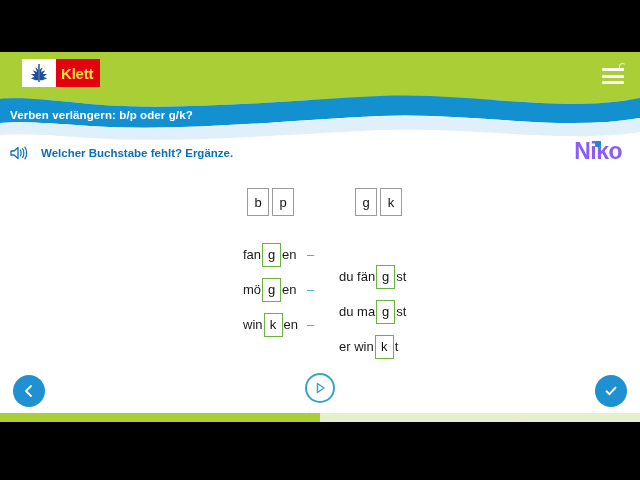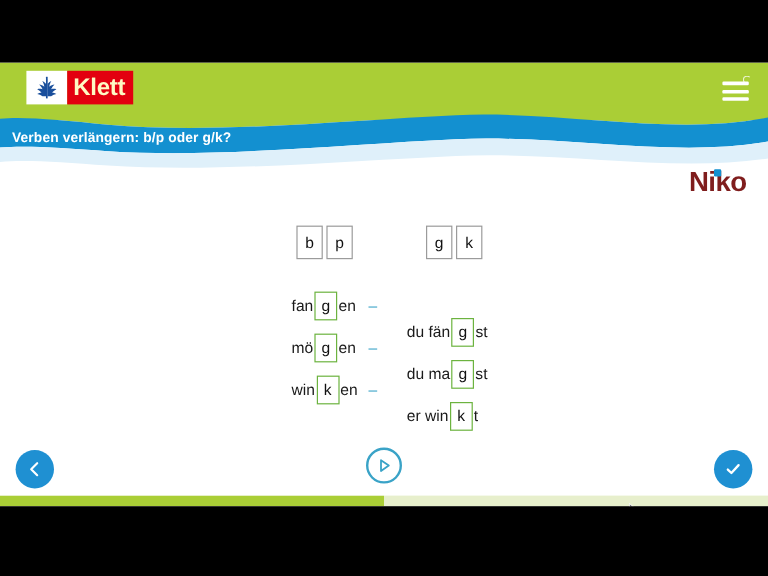--- a/index.html
+++ b/index.html
@@ -68,23 +68,23 @@
     width: 34px;
     display: flex;
     align-items: center;
     justify-content: center;
   }
   #klett-word {
     background: #e3000f;
     padding: 0 7px 0 5px;
     display: flex;
     align-items: center;
-    color: #fef9c3;
+    color: #fde047;
     font-weight: bold;
-    font-size: 20px;
+    font-size: 15px;
     letter-spacing: -0.2px;
   }
 
   #hamburger {
     position: absolute;
     right: 16px;
     top: 16px;
     width: 22px;
     height: 16px;
     display: flex;
@@ -153,21 +153,21 @@
     font-weight: bold;
     white-space: nowrap;
   }
 
   #niko-logo {
     position: absolute;
     right: 18px;
     top: 86px;
     font-size: 23px;
     font-weight: bold;
-    color: #7f1d1d;
+    color: #8b5cf6;
     letter-spacing: -0.5px;
     z-index: 6;
   }
   #niko-logo .dot {
     position: absolute;
     left: 21px;
     top: 3px;
     width: 6px;
     height: 6px;
     background: #1390d0;
@@ -349,20 +349,31 @@
         <path d="M0,0 L640,0 L640,10 C560,26 470,4 380,8 C290,12 180,24 90,16 C50,12 20,9 0,11 Z" fill="#aace36"></path>
 
         <path d="M0,11 C20,9 50,12 90,16 C180,24 290,12 380,8 C470,4 560,26 640,10 L640,30 C560,44 470,24 380,28 C290,32 180,44 90,38 C50,35 20,33 0,35 Z" fill="#1390d0"></path>
 
         <path d="M0,35 C20,33 50,35 90,38 C180,44 290,32 380,28 C470,24 560,44 640,30 L640,44 C560,56 470,38 380,42 C290,46 180,56 90,50 C50,47 20,45 0,47 Z" fill="#dff0fa"></path>
       </svg>
     </div>
 
     <div id="title-band-text">Verben verlängern: b/p oder g/k?</div>
 
+    <div id="instruction-row">
+      <span id="speaker-icon">
+        <svg width="18" height="16" viewBox="0 0 18 16" aria-hidden="true">
+          <path d="M1 6 H4 L8 2.5 V13.5 L4 10 H1 Z" fill="none" stroke="#0b6fb4" stroke-width="1.3" stroke-linejoin="round"></path>
+          <path d="M10.3 5.2 C11.4 6.6 11.4 9.4 10.3 10.8" fill="none" stroke="#0b6fb4" stroke-width="1.2" stroke-linecap="round"></path>
+          <path d="M12.6 3.6 C14.3 5.8 14.3 10.2 12.6 12.4" fill="none" stroke="#0b6fb4" stroke-width="1.2" stroke-linecap="round"></path>
+          <path d="M14.9 2.1 C17.2 5 17.2 11 14.9 13.9" fill="none" stroke="#0b6fb4" stroke-width="1.2" stroke-linecap="round"></path>
+        </svg>
+      </span>
+      <span id="instruction-text">Welcher Buchstabe fehlt? Ergänze.</span>
+    </div>
 
     <div id="niko-logo">
       <span>Niko</span>
       <span class="dot"></span>
     </div>
 
     <div id="exercise">
 
       <div id="tile-row">
         <div class="tile">b</div>

